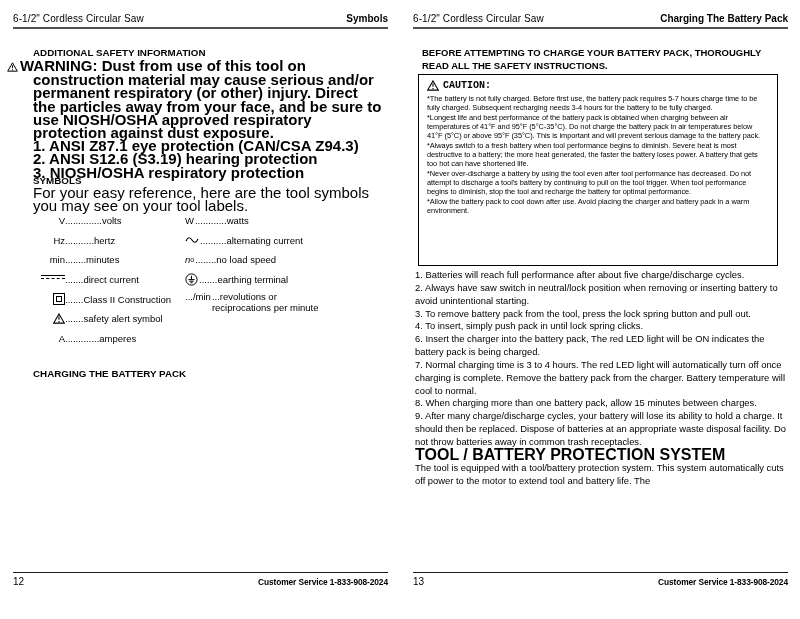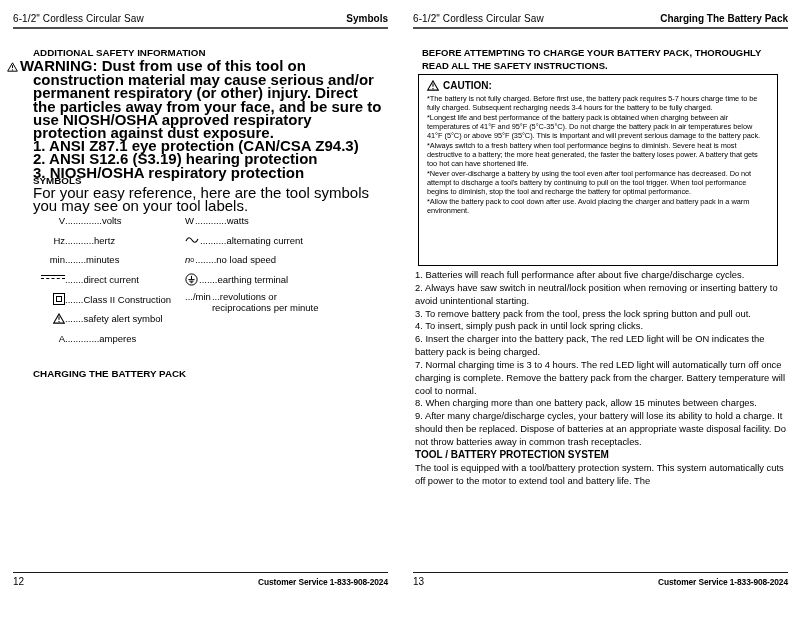--- a/index.html
+++ b/index.html
@@ -51,24 +51,24 @@
   .dc-icon{display:inline-block;width:24px;height:7px;border-top:1.6px solid #000;position:relative;margin-bottom:2px;}
   .dc-icon::after{content:"";position:absolute;top:2.2px;left:0;right:0;border-top:1.6px dashed #000;}
   .c2-icon{display:inline-flex;width:10px;height:10px;border:1.3px solid #000;align-items:center;justify-content:center;}
   .c2-icon::after{content:"";width:4px;height:4px;border:1.2px solid #000;display:block;}
   .tri-icon{display:inline-block;vertical-align:-1px;}
   svg{display:block;}
 
   
   .r-intro{position:absolute;top:46px;left:22px;width:360px;font-weight:bold;font-size:9.5px;line-height:13px;}
   .caution-box{position:absolute;top:74px;left:18px;width:360px;height:192px;border:1.4px solid #000;box-sizing:border-box;padding:4px 8px 0 8px;background:#fff;}
-  .caution-head{display:flex;align-items:center;gap:4px;font-size:10px;font-weight:bold;margin:1px 0 3px 0;}
+  .caution-head{display:flex;align-items:center;gap:4px;font-size:10px;font-weight:bold;margin:1px 0 3px 0;font-family:Liberation Mono, monospace;}
   .caution-notes p{font-size:7.4px;line-height:9.35px;letter-spacing:-.05px;}
   .r-steps{position:absolute;top:269px;left:15px;width:373px;font-size:9.4px;line-height:12.85px;}
-  .r-steps h3{font-size:10px;line-height:12.85px;}
+  .r-steps h3{font-size:16px;line-height:12.85px;}
 </style>
 </head>
 <body>
 
 <section class="page page-left">
   <div class="hdr">
     <span class="title">6-1/2" Cordless Circular Saw</span>
     <span class="section">Symbols</span>
   </div>
   <div class="hdr-rule"></div>

